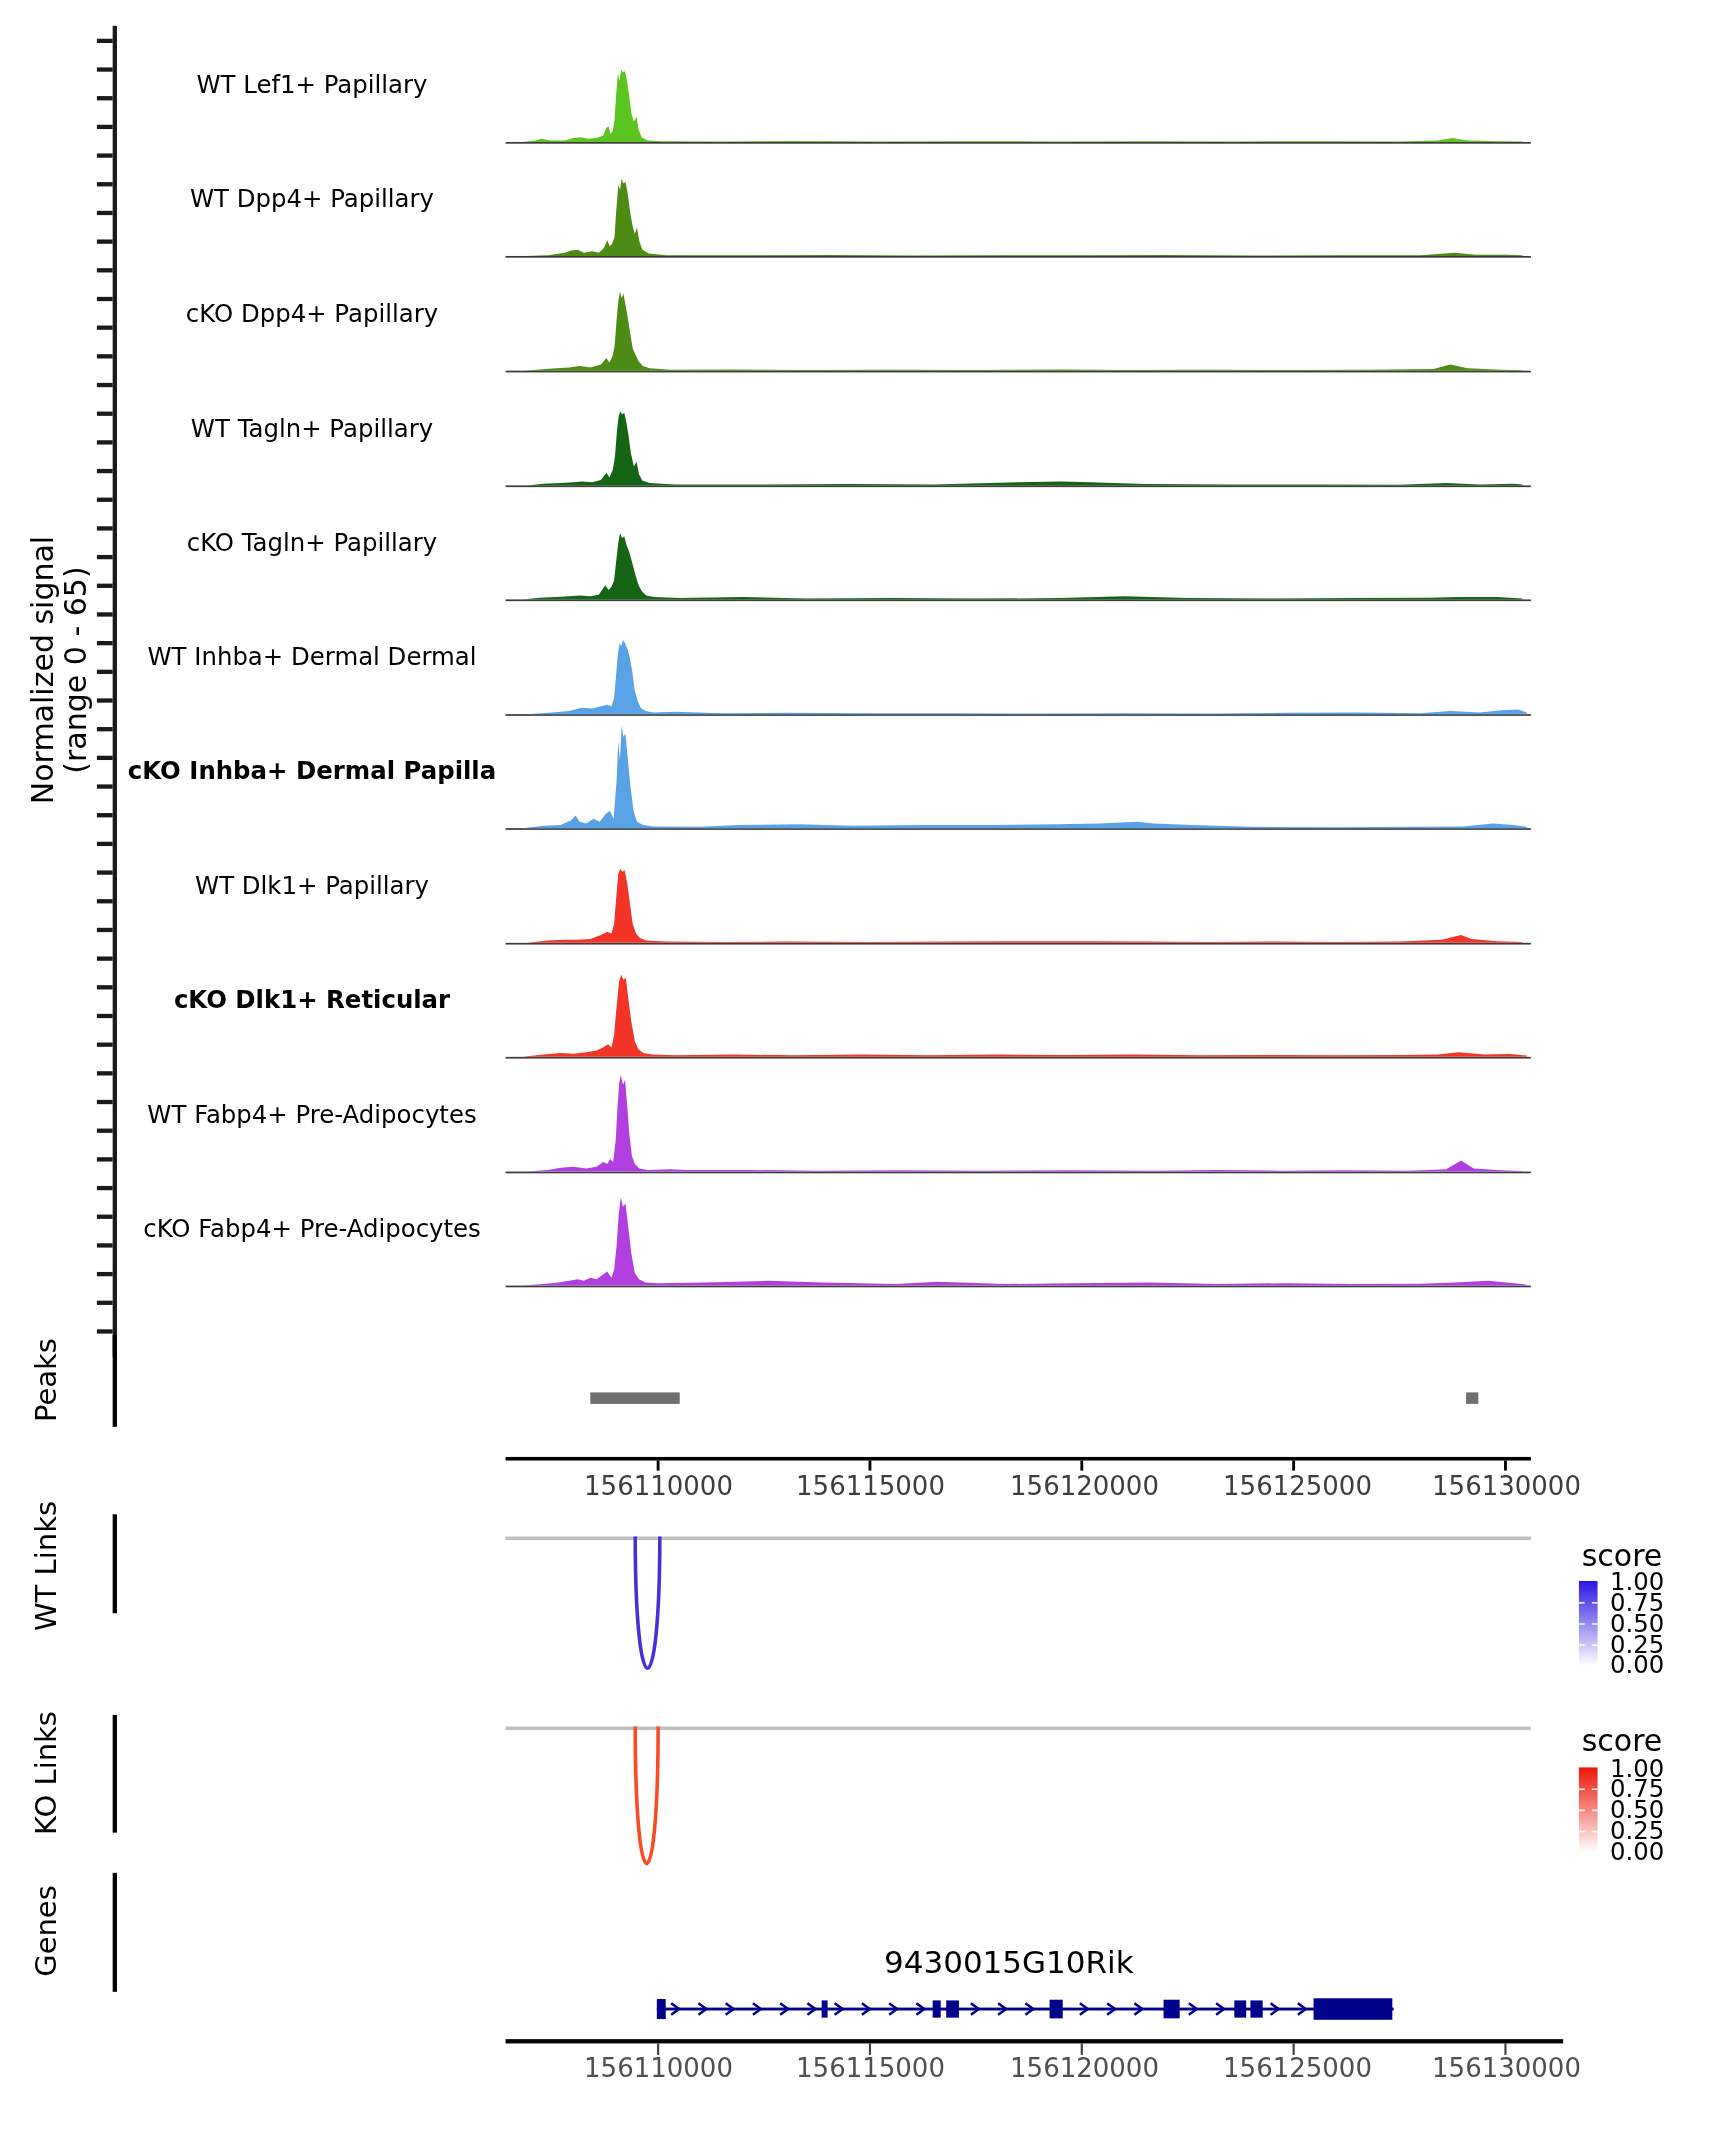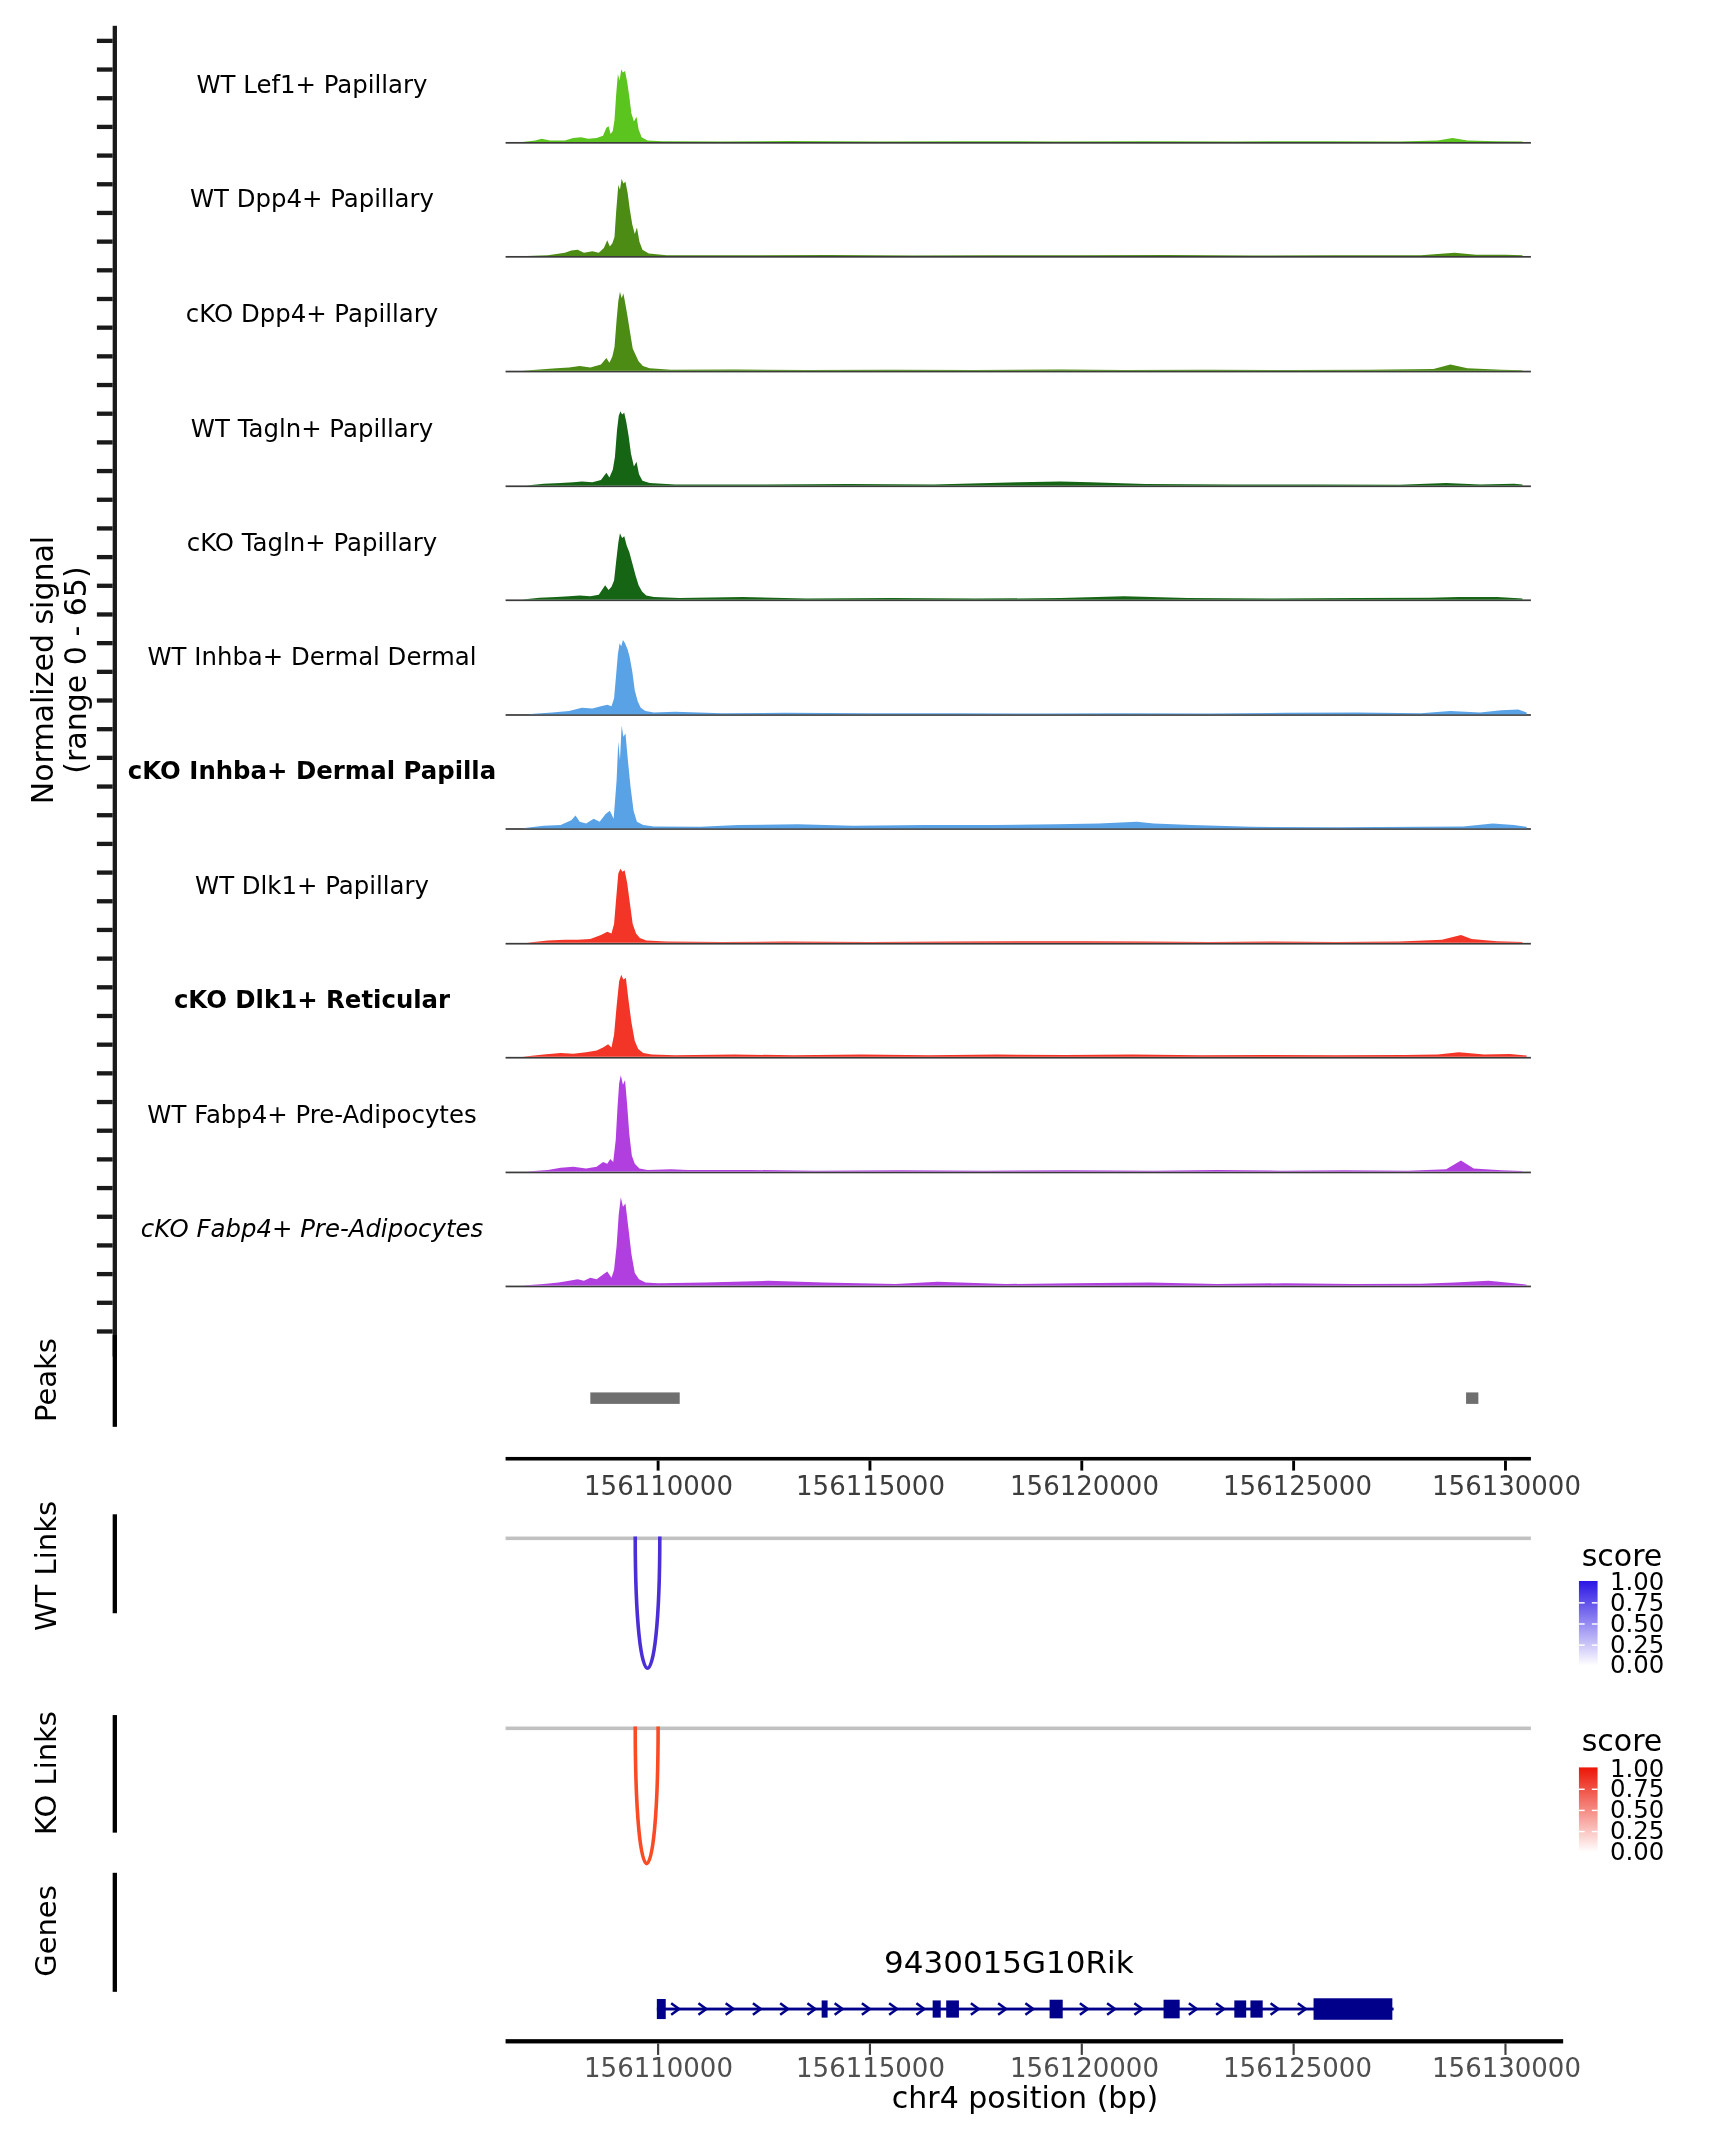--- a/index.html
+++ b/index.html
@@ -181,21 +181,21 @@
   <div class="t trklab" style="left:97px;top:70px;">WT Lef1+ Papillary</div>
   <div class="t trklab" style="left:97px;top:184px;">WT Dpp4+ Papillary</div>
   <div class="t trklab" style="left:97px;top:299px;">cKO Dpp4+ Papillary</div>
   <div class="t trklab" style="left:97px;top:414px;">WT Tagln+ Papillary</div>
   <div class="t trklab" style="left:97px;top:528px;">cKO Tagln+ Papillary</div>
   <div class="t trklab" style="left:97px;top:642px;">WT Inhba+ Dermal Dermal</div>
   <div class="t trklab" style="left:97px;top:756px;font-weight:bold;">cKO Inhba+ Dermal Papilla</div>
   <div class="t trklab" style="left:97px;top:871px;">WT Dlk1+ Papillary</div>
   <div class="t trklab" style="left:97px;top:985px;font-weight:bold;">cKO Dlk1+ Reticular</div>
   <div class="t trklab" style="left:97px;top:1100px;">WT Fabp4+ Pre-Adipocytes</div>
-  <div class="t trklab" style="left:97px;top:1214px;font-style:italic;">cKO Fabp4+ Pre-Adipocytes</div>
+  <div class="t trklab" style="left:97px;top:1214px;">cKO Fabp4+ Pre-Adipocytes</div>
 
   <div class="t tick-top" style="left:551px;top:1471px;">156110000</div>
   <div class="t tick-top" style="left:763px;top:1471px;">156115000</div>
   <div class="t tick-top" style="left:977px;top:1471px;">156120000</div>
   <div class="t tick-top" style="left:1190px;top:1471px;">156125000</div>
   <div class="t tick-top" style="left:1399px;top:1471px;">156130000</div>
 
   <div class="t scoretitle" style="left:1543px;top:1538px;">score</div>
   <div class="t legtick" style="left:1610px;top:1567px;">1.00</div>
   <div class="t legtick" style="left:1610px;top:1588px;">0.75</div>
@@ -211,15 +211,14 @@
   <div class="t legtick" style="left:1610px;top:1837px;">0.00</div>
 
   <div class="t" style="left:884px;top:1944px;width:215px;text-align:center;font-size:31px;">9430015G10Rik</div>
 
   <div class="t tick-bot" style="left:551px;top:2053px;">156110000</div>
   <div class="t tick-bot" style="left:763px;top:2053px;">156115000</div>
   <div class="t tick-bot" style="left:977px;top:2053px;">156120000</div>
   <div class="t tick-bot" style="left:1190px;top:2053px;">156125000</div>
   <div class="t tick-bot" style="left:1399px;top:2053px;">156130000</div>
 
-  <div class="t" style="left:810px;top:2080px;width:430px;text-align:center;font-size:30px;">chr4 position (bp)</div>
 </div>
 
 
 </body></html>

